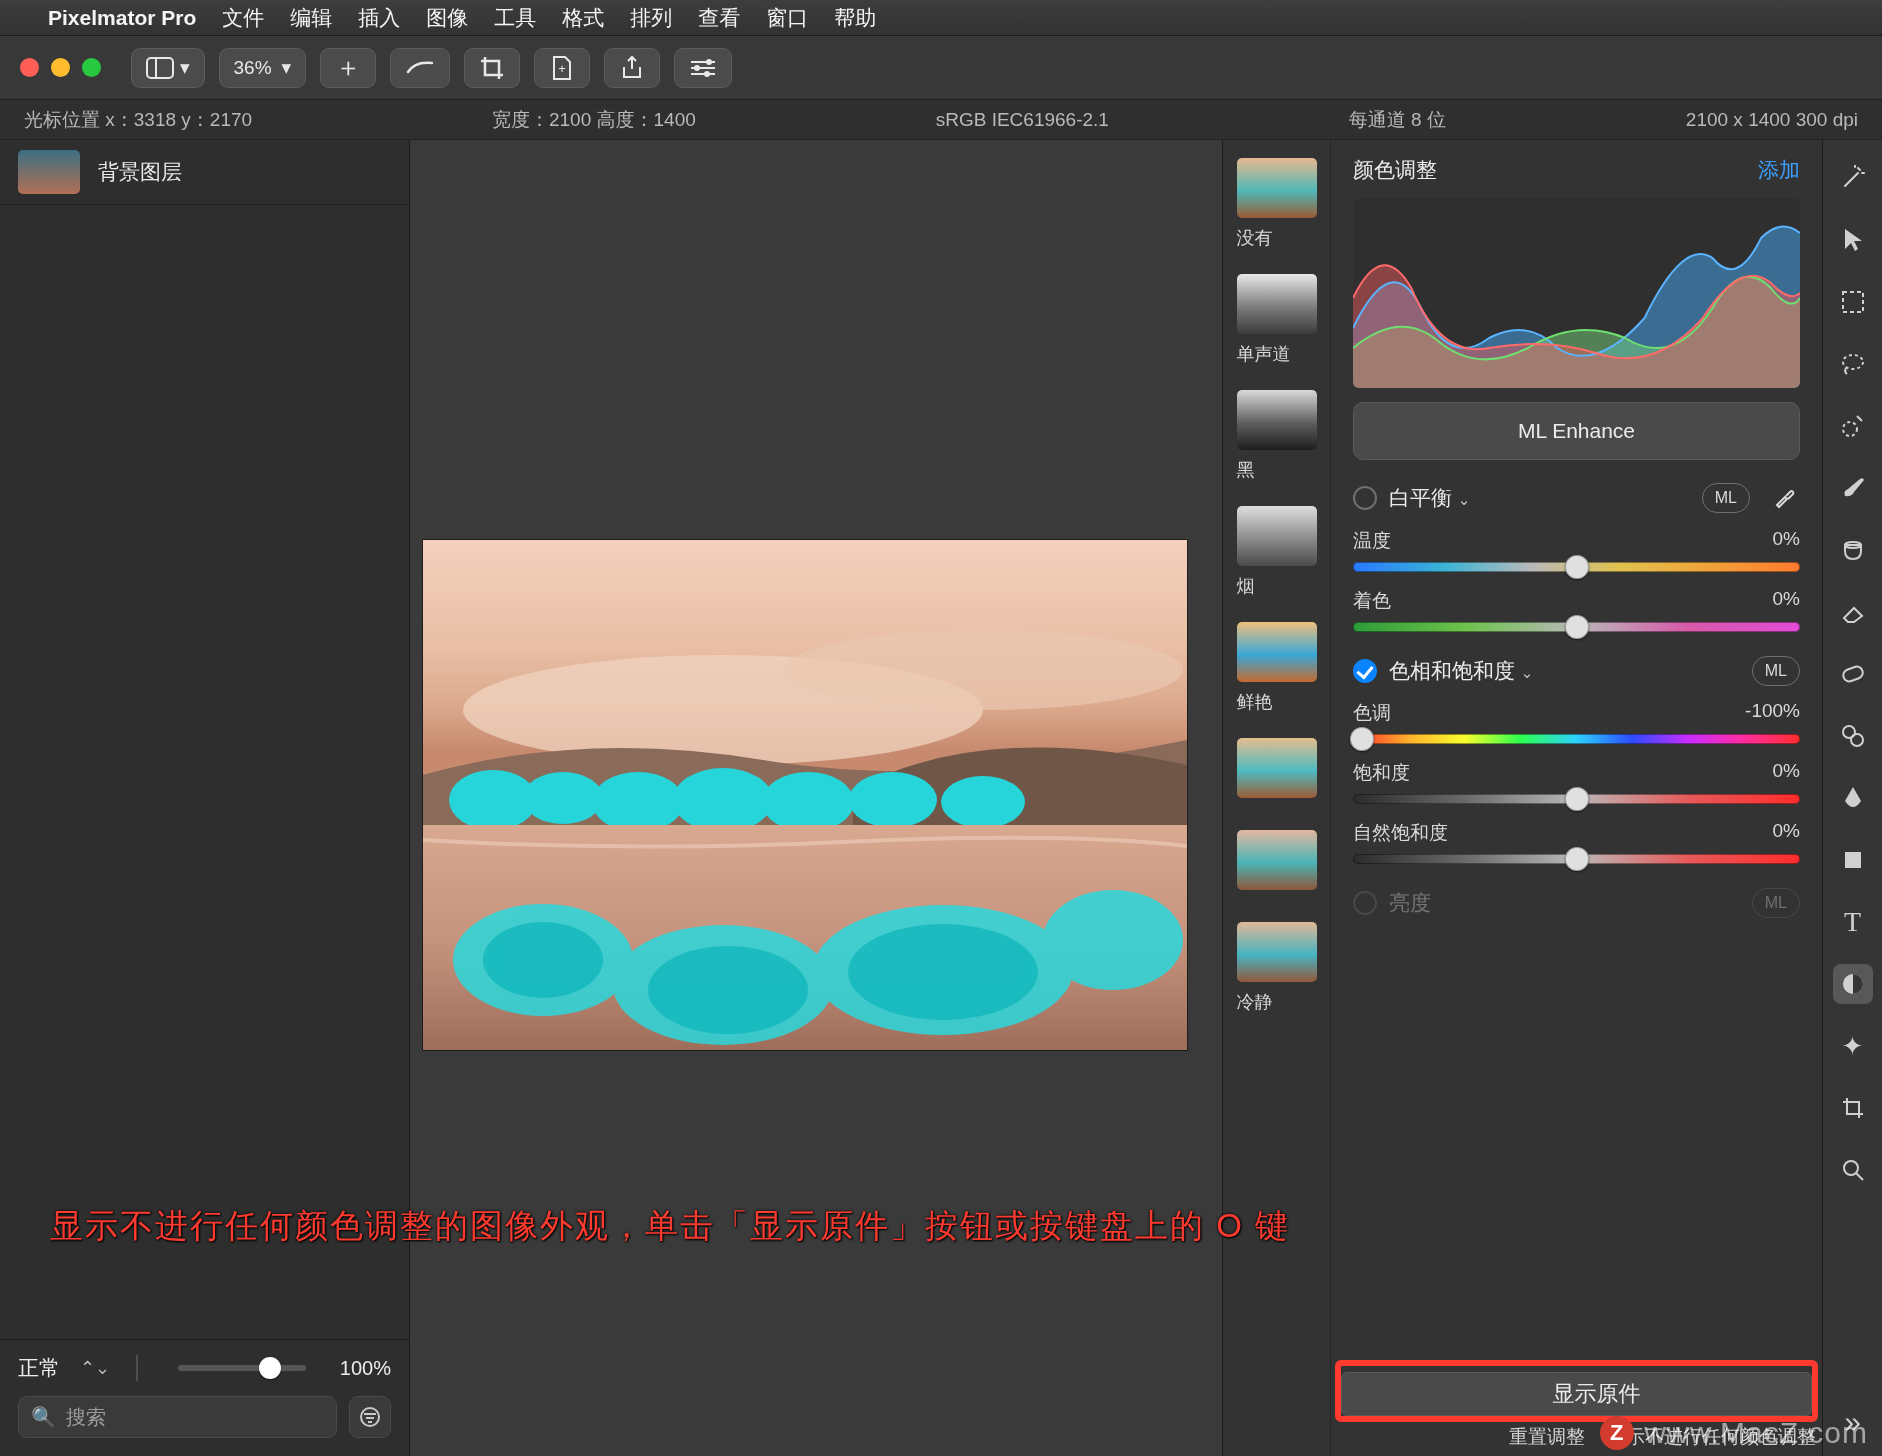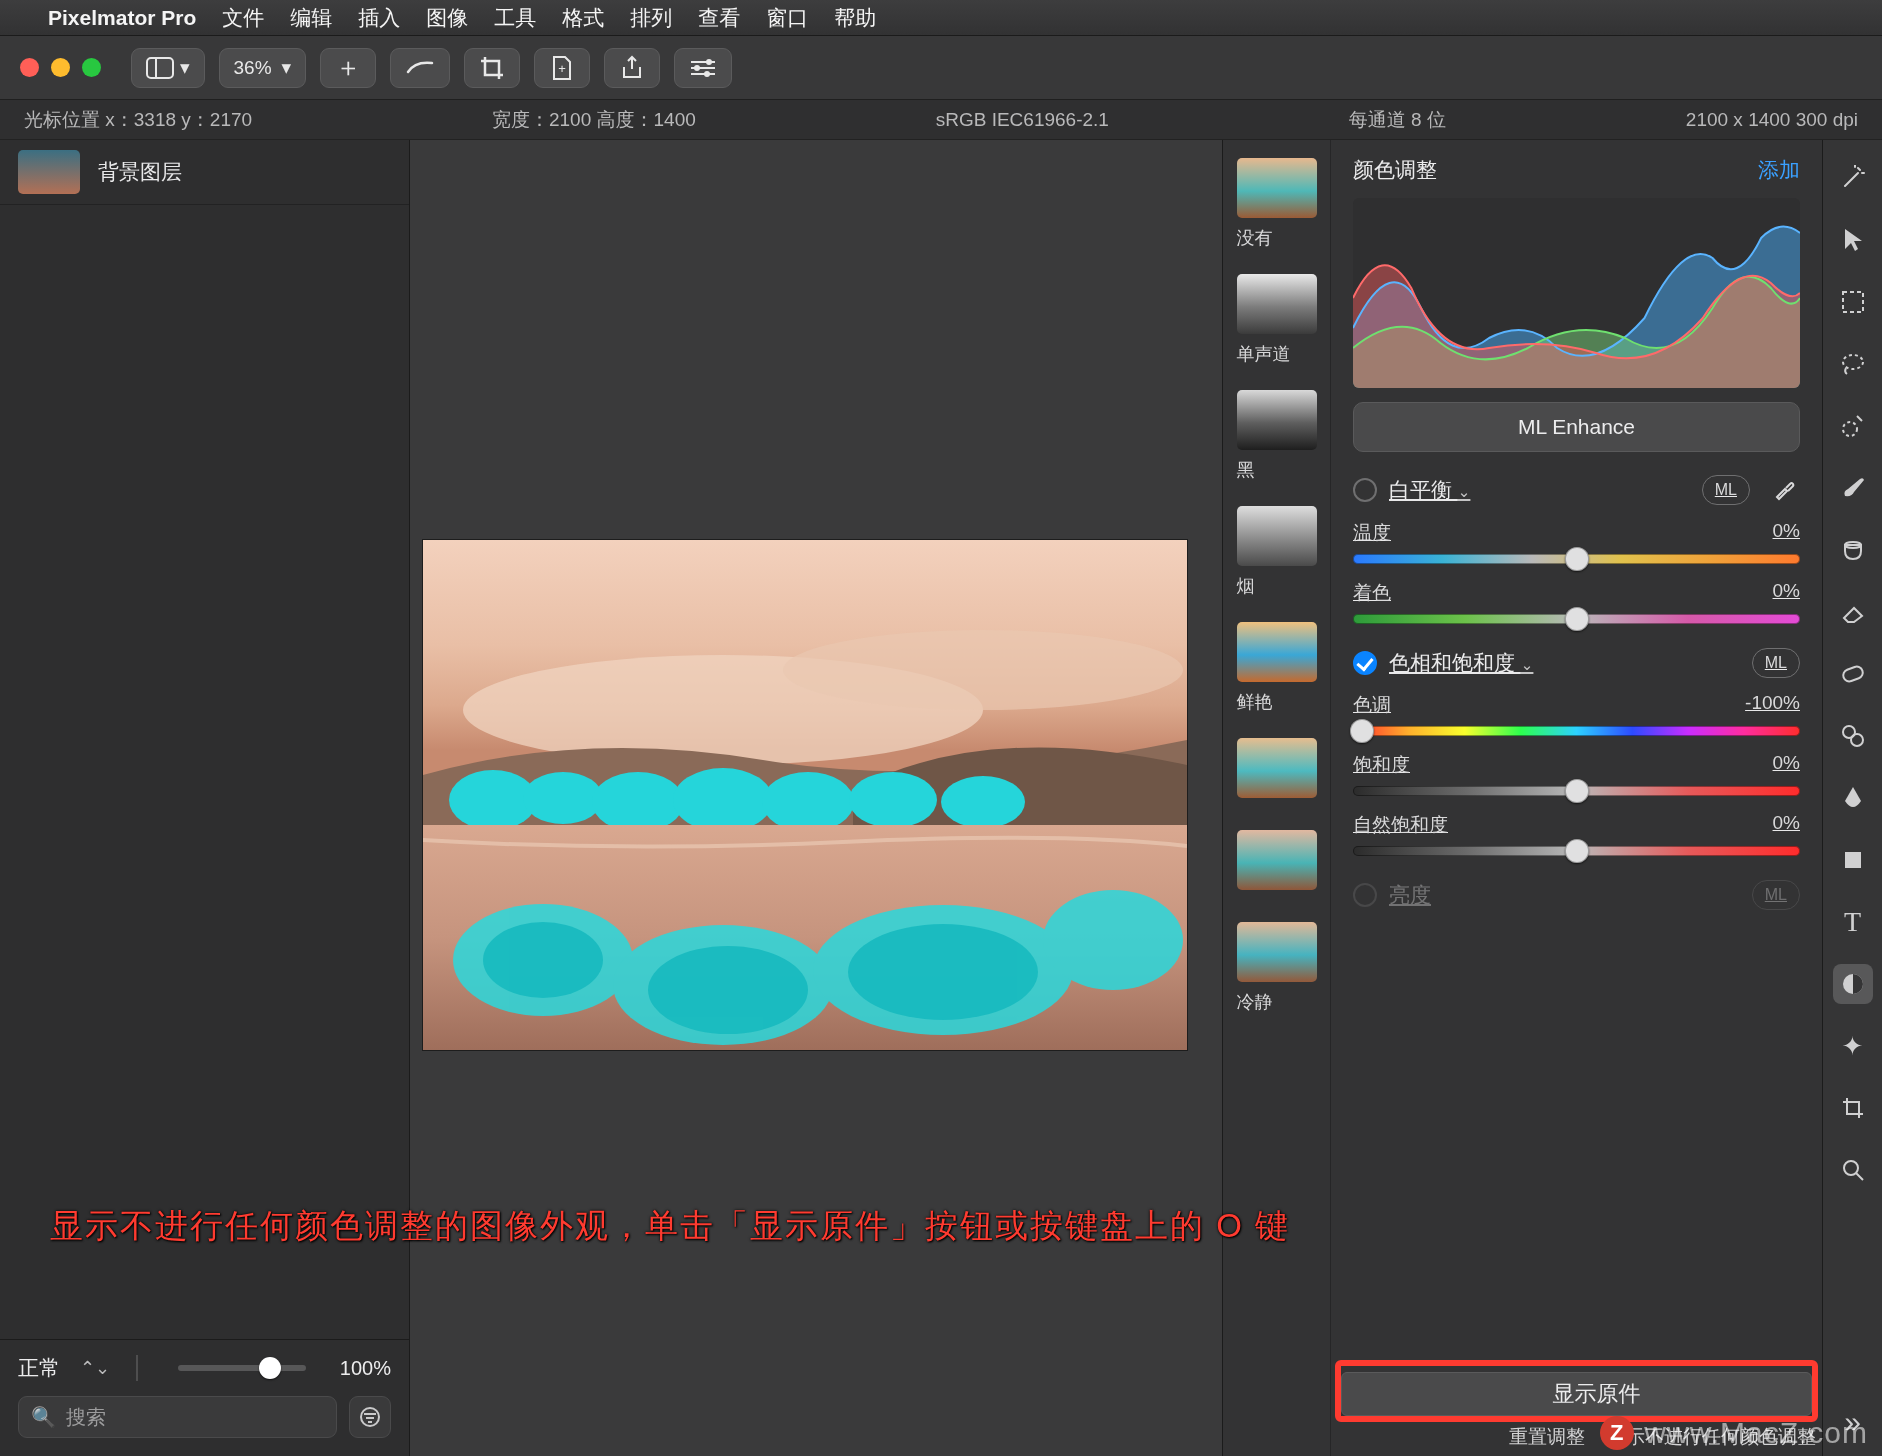--- a/index.html
+++ b/index.html
@@ -174,25 +174,25 @@
   }
   .tcell{display:flex;flex-direction:column;align-items:flex-start;gap:8px;color:#d9d9da;font-size:18px;margin-bottom:14px;}
   .tthumb{width:80px;height:60px;border-radius:5px;}
   .adjust-col{flex:1;padding:16px 22px 0 22px;position:relative;overflow:hidden;}
   .adj-header{display:flex;align-items:center;justify-content:space-between;margin-bottom:14px;}
   .adj-title{font-size:21px;color:#ececed;}
   .adj-add{color:#3aa0ff;font-size:21px;}
   .histogram{height:190px;border-radius:6px;position:relative;margin-bottom:14px;overflow:hidden;}
   .histogram svg{width:100%;height:100%;display:block;}
   .big-btn{
-    height:50px;border-radius:10px;background:#4a4a4b;border:1px solid #5a5a5b;
+    height:58px;border-radius:10px;background:#4a4a4b;border:1px solid #5a5a5b;
     display:flex;align-items:center;justify-content:center;font-size:21px;color:#ececed;
     margin-bottom:22px;
   }
-  .section{margin-bottom:24px;text-decoration:underline;}
+  .section{margin-bottom:24px;}
   .sec-head{display:flex;align-items:center;gap:12px;margin-bottom:14px;}
   .circ{width:24px;height:24px;border-radius:50%;border:2.5px solid #6f6f70;}
   .circ.on{background:#0a84ff;border-color:#0a84ff;position:relative;}
   .circ.on::after{content:"";position:absolute;left:5px;top:2px;width:7px;height:12px;border:solid #fff;border-width:0 3px 3px 0;transform:rotate(40deg);}
   .sec-title{font-size:21px;color:#ececed;flex:1;}
   .pill{height:30px;border-radius:15px;border:1.5px solid #6f6f70;font-size:16px;color:#d9d9da;display:inline-flex;align-items:center;padding:12px 12px;}
   .eyedrop{width:32px;height:32px;border-radius:7px;display:inline-flex;align-items:center;justify-content:center;color:#d9d9da;margin-left:6px;}
   .param{margin-bottom:16px;}
   .param-row{display:flex;justify-content:space-between;font-size:19px;color:#d9d9da;margin-bottom:8px;}
   .grad-track{height:10px;border-radius:5px;position:relative;box-shadow:inset 0 0 0 1px rgba(0,0,0,.4);}

